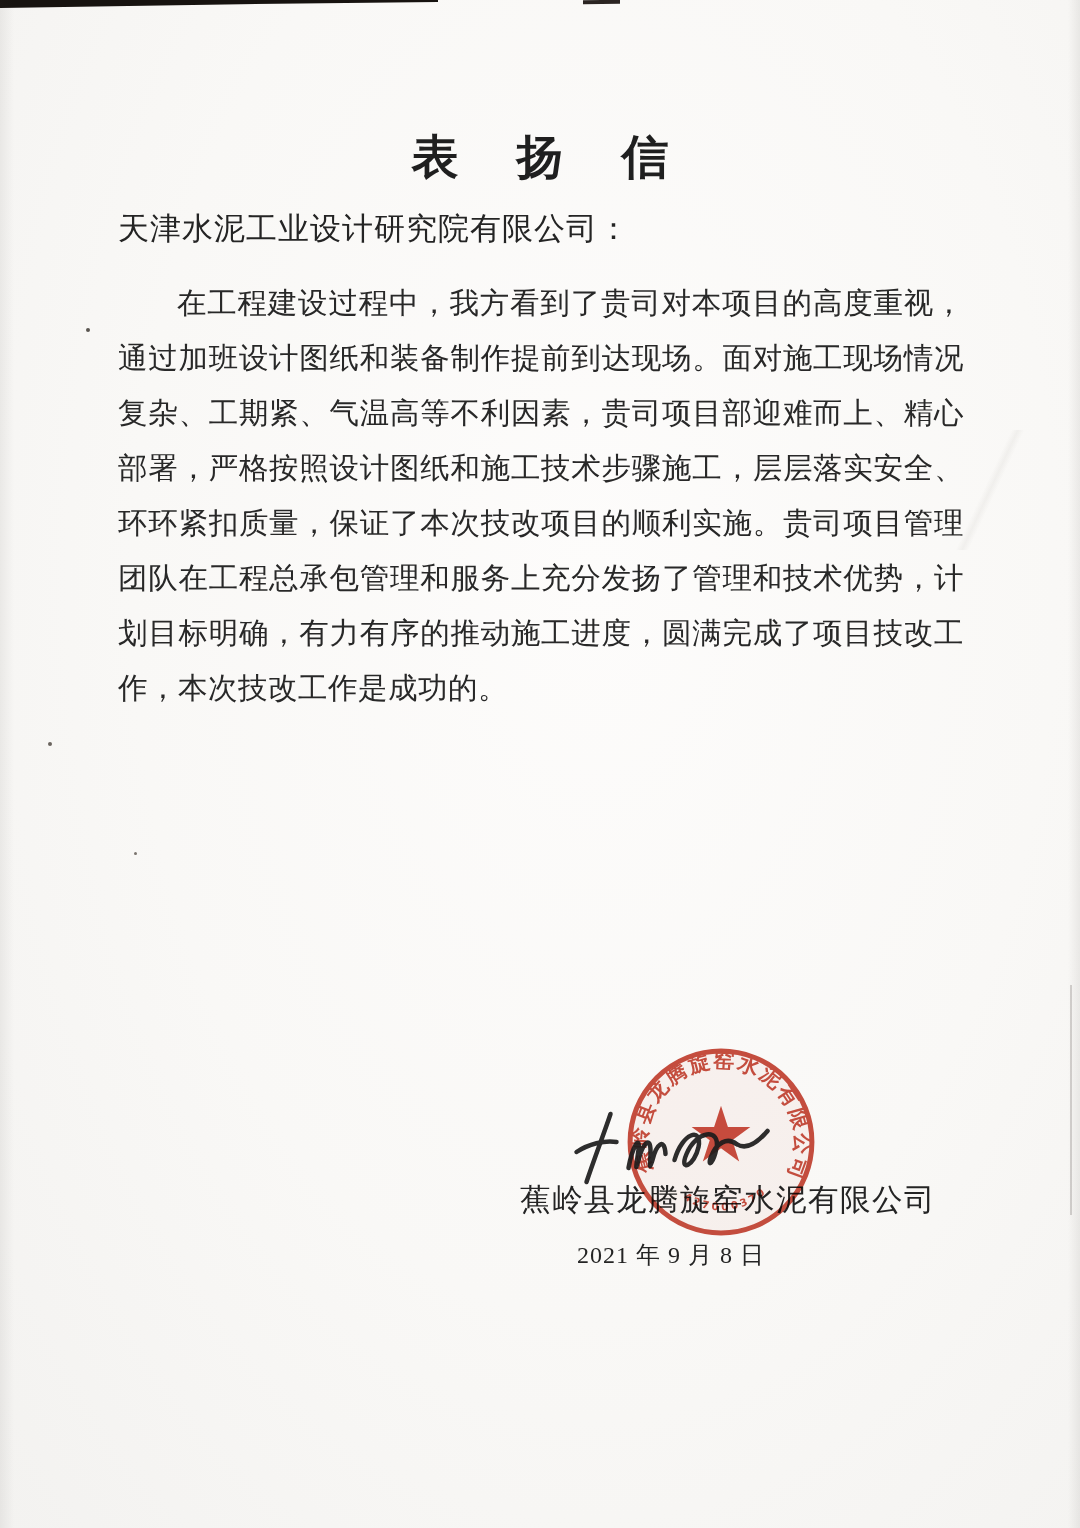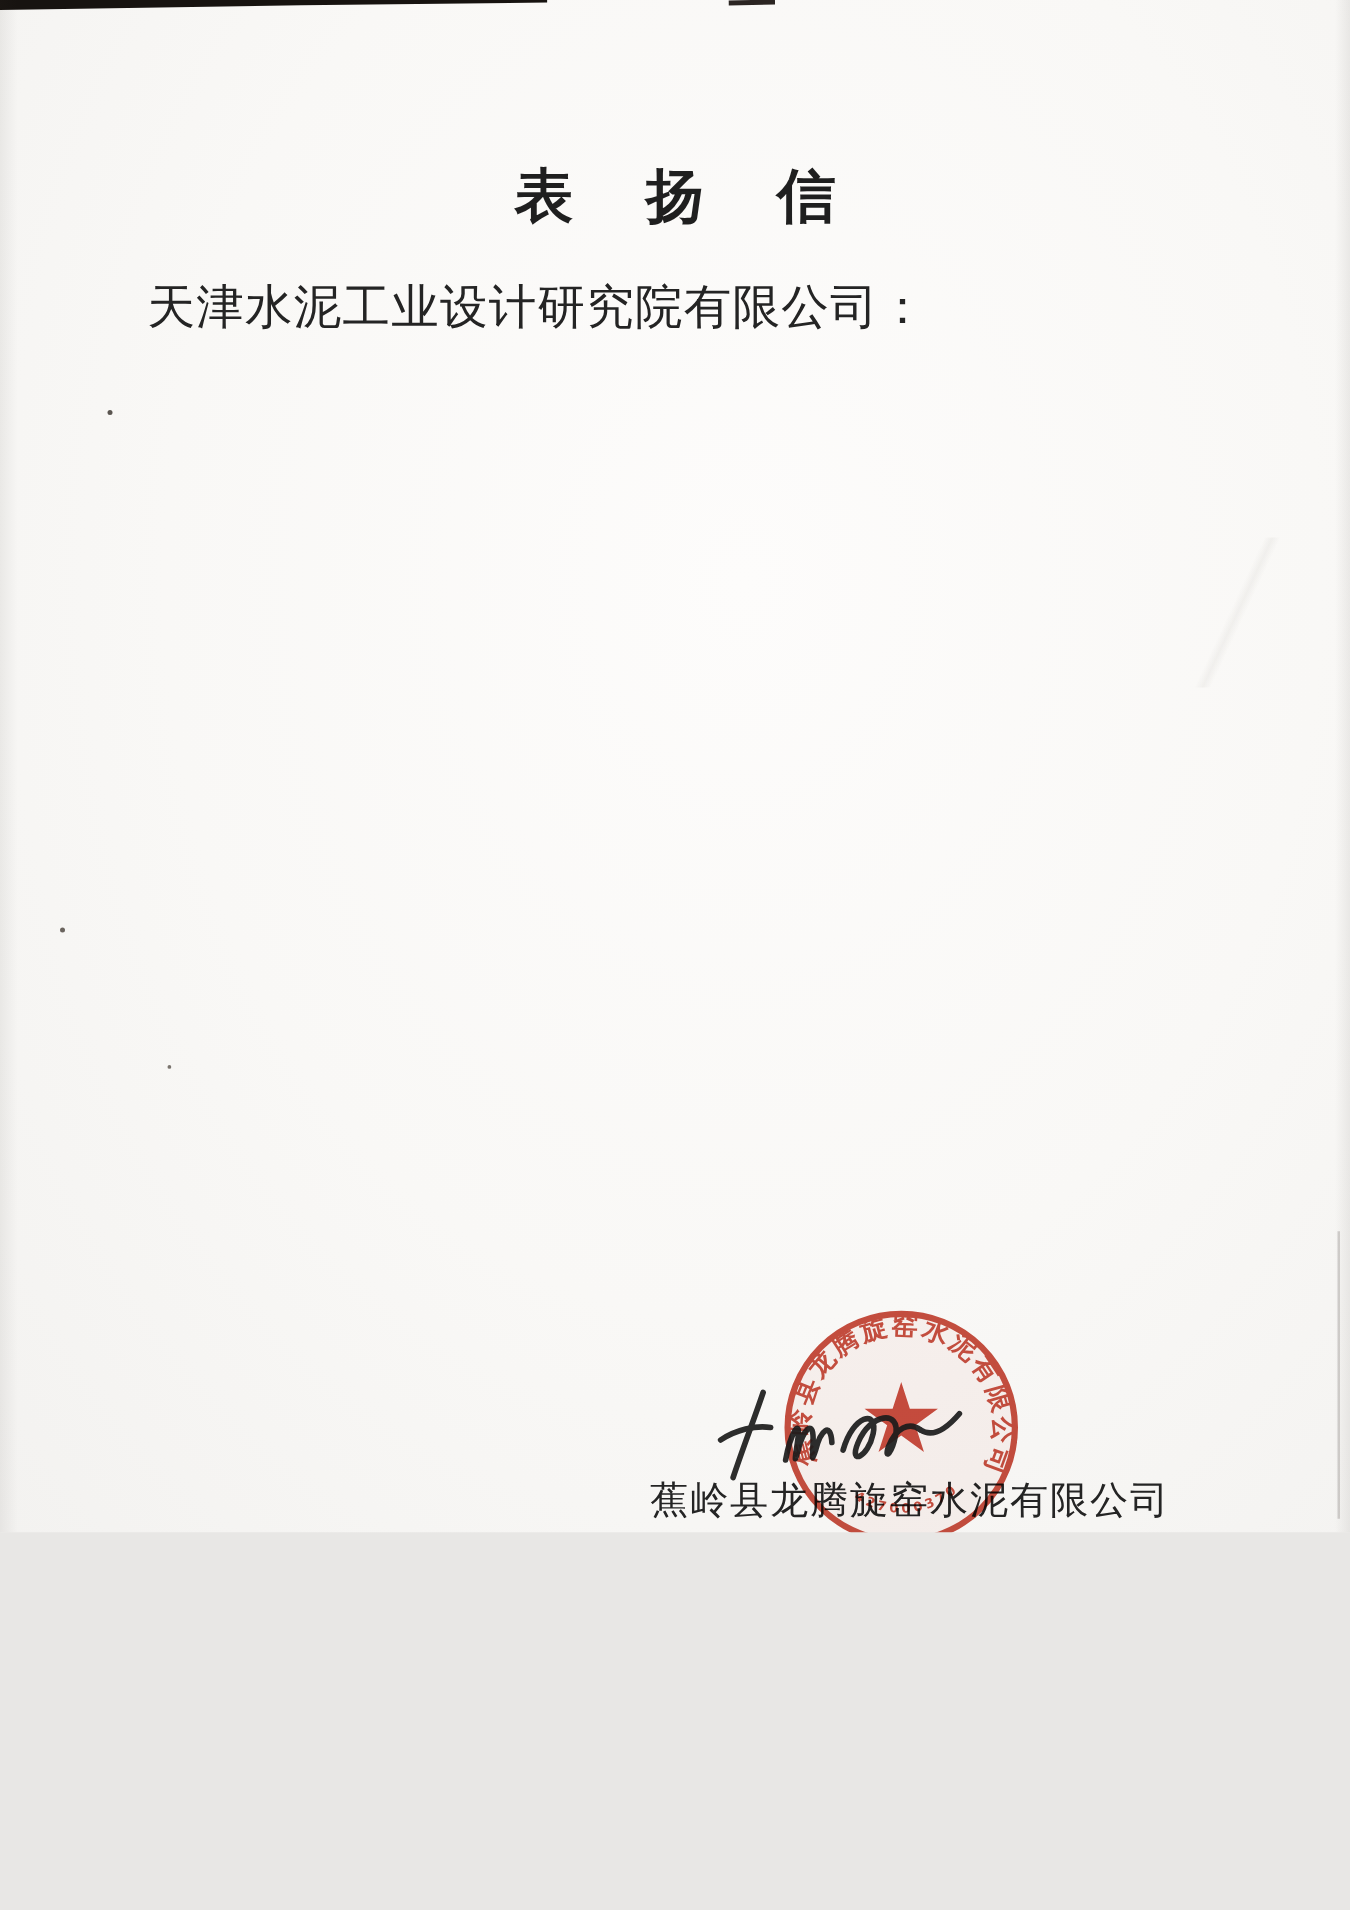--- a/index.html
+++ b/index.html
@@ -1,17 +1,17 @@
 <!DOCTYPE html>
 <html lang="zh"><head>
 <meta charset="utf-8">
 <style>
   html,body{margin:0;padding:0;background:#e8e7e5;}
   .page{
-    position:relative;width:1080px;height:1226px;overflow:hidden;
+    position:relative;width:1080px;height:1528px;overflow:hidden;
     background:
       radial-gradient(ellipse at 55% 38%, #fdfcfb 0%, #f9f8f6 55%, #f3f2f0 100%);
     font-family:"Liberation Serif","DejaVu Serif",serif;
     color:#262626;
     text-decoration:underline;
   }
   
   .top-strip{position:absolute;left:0;top:0;width:438px;height:8px;background:#171310;
     clip-path:polygon(0 0,100% 0,100% 26%,55% 52%,0 100%);}
   .top-dash{position:absolute;left:583px;top:0;width:37px;height:4px;background:#2b2522;
@@ -28,22 +28,22 @@
   .speck.s3{left:134px;top:852px;width:3px;height:3px;background:#7a746e;}
   .crease{position:absolute;left:935px;top:430px;width:110px;height:120px;
     background:linear-gradient(115deg,rgba(0,0,0,0) 46%,rgba(120,115,105,.07) 50%,rgba(0,0,0,0) 54%);}
 
   .title{
     position:absolute;left:0;right:0;top:126px;
     text-align:center;font-size:47px;font-weight:700;
     letter-spacing:58px;text-indent:58px;color:#1f1f1f;
   }
   .addressee{
-    position:absolute;left:118px;top:220px;
-    font-size:38px;color:#242424;letter-spacing:1px;
+    position:absolute;left:118px;top:208px;
+    font-size:31px;color:#242424;letter-spacing:1px;
   }
   .body-text{
     position:absolute;left:118px;top:276px;width:846px;
     font-size:29.5px;line-height:55px;text-align:justify;
     color:#282828;letter-spacing:.5px;
   }
   .body-text p{margin:0;text-indent:2em;}
 
   .sig-company{
     position:absolute;left:520px;top:1180px;
@@ -74,20 +74,21 @@
   <div class="speck s1"></div>
   <div class="speck s2"></div>
   <div class="speck s3"></div>
   <div class="crease"></div>
 
   <div class="title">表扬信</div>
 
   <div class="addressee">天津水泥工业设计研究院有限公司：</div>
 
   <div class="body-text">
+    <p>在工程建设过程中，我方看到了贵司对本项目的高度重视，通过加班设计图纸和装备制作提前到达现场。面对施工现场情况复杂、工期紧、气温高等不利因素，贵司项目部迎难而上、精心部署，严格按照设计图纸和施工技术步骤施工，层层落实安全、环环紧扣质量，保证了本次技改项目的顺利实施。贵司项目管理团队在工程总承包管理和服务上充分发扬了管理和技术优势，计划目标明确，有力有序的推动施工进度，圆满完成了项目技改工作，本次技改工作是成功的。</p>
   </div>
 
   <div class="sig-company">蕉岭县龙腾旋窑水泥有限公司</div>
   <div class="sig-date">2021 年 9 月 8 日</div>
 
   <svg class="seal" viewBox="0 0 220 220" aria-hidden="true">
     <circle cx="110" cy="110" r="100" fill="rgba(200,60,48,0.05)" stroke="#c23b2b" stroke-width="5.5"></circle>
     <defs>
       <path id="arcTop" d="M 35.7,144.7 A 82,82 0 1 1 184.3,144.7" fill="none"></path>
       <path id="arcBottom" d="M 61.8,167.5 A 75,75 0 0 0 158.2,167.5" fill="none"></path>

